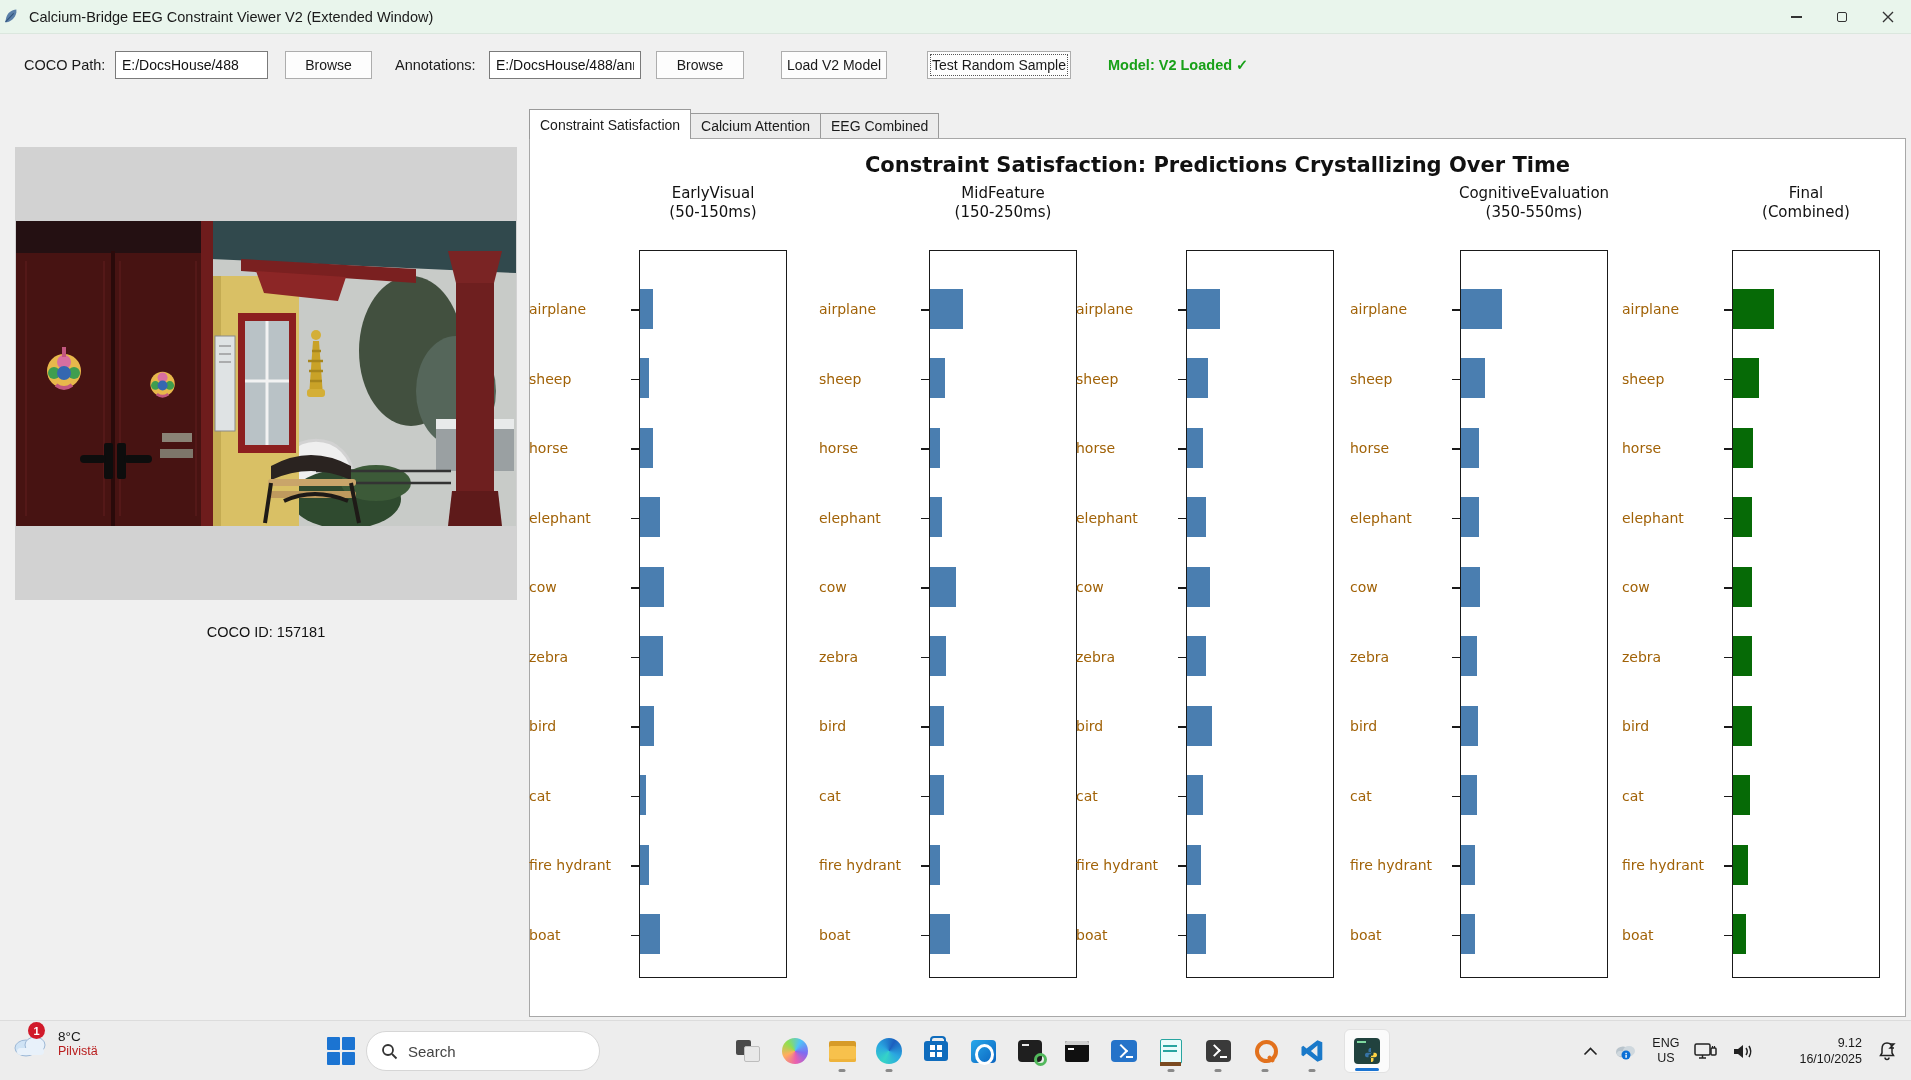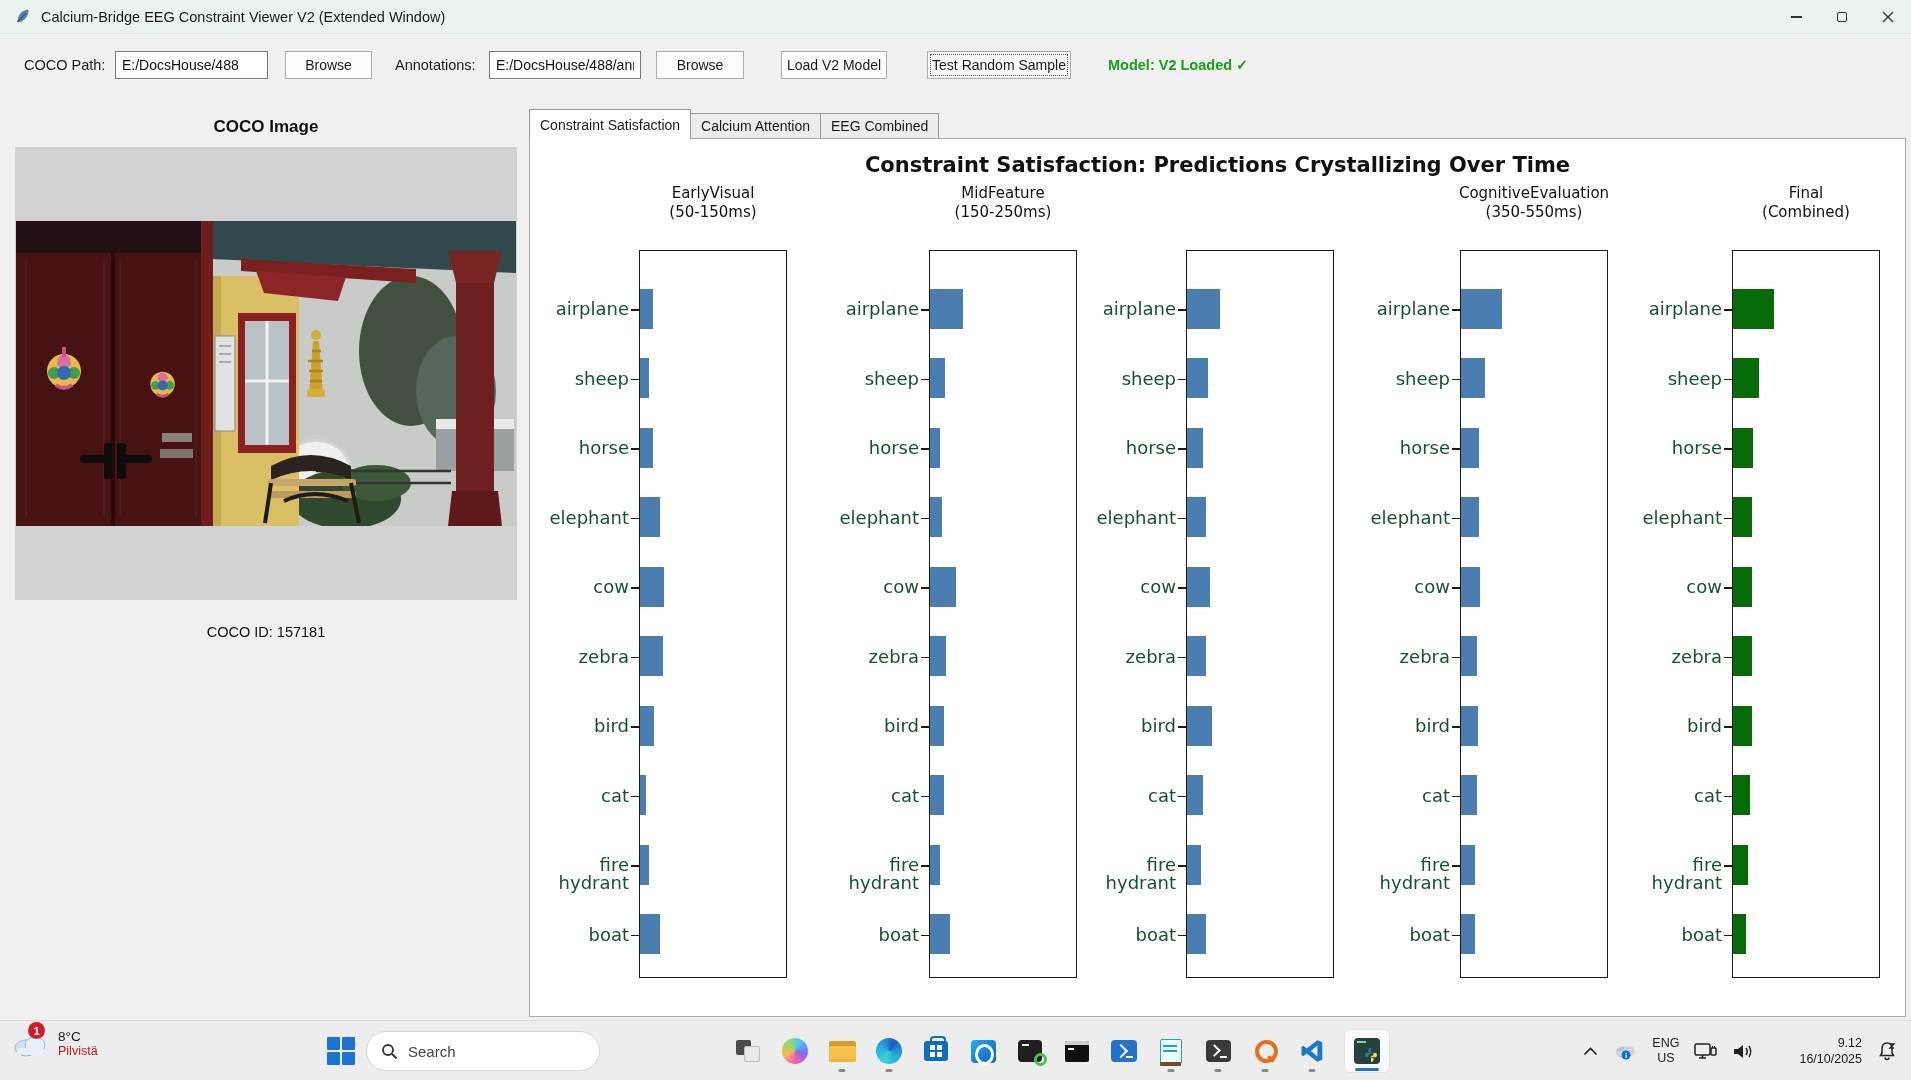--- a/index.html
+++ b/index.html
@@ -3,21 +3,21 @@
 <meta charset="utf-8">
 <style>
   * { box-sizing: border-box; margin: 0; padding: 0; }
   html,body { width:1911px; height:1080px; overflow:hidden; }
   body { font-family:"Liberation Sans", sans-serif; background:#f0f0f0; position:relative; }
   #screen { position:absolute; inset:0; width:1911px; height:1080px; background:#f0f0f0; }
 
   
   #titlebar { position:absolute; left:0; top:0; width:1911px; height:34px;
               background:#e9f5ec; border-bottom:1px solid #dbe7de;
-              display:flex; align-items:center; gap:10px; padding-left:14px; }
+              display:flex; align-items:center; gap:10px; padding-left:2px; }
   #titlebar .title { font-size:14.5px; color:#1a1a1a; }
   #win-controls { position:absolute; right:0; top:0; height:34px; display:flex; }
   .win-btn { width:46px; height:34px; display:flex; align-items:center; justify-content:center; }
   .glyph-min { width:11px; height:1.5px; background:#333; }
   .glyph-max { width:10px; height:10px; border:1.4px solid #333; border-radius:2px; }
 
   
   #toolbar { position:absolute; left:0; top:34px; width:1911px; height:62px; }
   #toolbar > * { position:absolute; top:50%; transform:translateY(-50%); }
   .tb-label { font-size:14.5px; color:#1a1a1a; }
@@ -49,22 +49,22 @@
             font-size:15px; color:#222; }
   #figure { position:relative; width:100%; height:843px; background:#fff;
             font-family:"DejaVu Sans", sans-serif; }
   #chart-title { position:absolute; top:14px; left:0; width:100%; text-align:center;
                  font-size:21px; font-weight:bold; color:#111; }
   .subplot { position:absolute; top:45px; width:258px; height:800px; }
   .sp-title { position:absolute; top:0; left:54px; width:260px; text-align:center;
               font-size:15px; color:#111; line-height:19px; }
   .sp-frame { position:absolute; left:110px; top:66px; width:148px; height:728px;
               border:1.5px solid #1a1a1a; background:#fff; }
-  .sp-label { position:absolute; left:0; width:100px; text-align:right; font-size:18px;
-              color:#14532d; height:18px; line-height:18px; }
+  .sp-label { position:absolute; left:0; width:100px; text-align:left; font-size:14px;
+              color:#a16207; height:18px; line-height:18px; }
   .sp-tick { position:absolute; left:102px; width:8px; height:1.5px; background:#1a1a1a; }
   .sp-bar { position:absolute; left:0; height:40px; }
 
   
   #taskbar { position:absolute; left:0; top:1020px; width:1911px; height:60px;
              background:#ededed; border-top:1px solid #dcdcdc; }
   #weather { position:absolute; left:10px; top:7px; display:flex; gap:8px; align-items:center; }
   #weather-badge { position:absolute; left:18px; top:-6px; width:17px; height:17px; border-radius:50%;
                    background:#d11a2a; color:#fff; font-size:11px; display:flex; align-items:center;
                    justify-content:center; font-weight:bold; }
@@ -170,21 +170,20 @@
     <input class="tb-input" style="left: 115px; width: 153px;" value="E:/DocsHouse/488">
     <button class="tb-btn" style="left:285px; width:87px">Browse</button>
     <span class="tb-label" style="left:395px">Annotations:</span>
     <input class="tb-input" style="left: 489px; width: 152px;" value="E:/DocsHouse/488/anr">
     <button class="tb-btn" style="left:656px; width:88px">Browse</button>
     <button class="tb-btn" style="left:781px; width:106px">Load V2 Model</button>
     <button class="tb-btn focused" style="left:927px; width:144px">Test Random Sample</button>
     <span id="model-status" style="left:1108px">Model: V2 Loaded ✓</span>
   </div>
 
-  <div id="coco-heading">COCO Image</div>
   <div id="image-panel">
     <svg id="coco-photo" viewBox="0 0 500 305" preserveAspectRatio="none">
       <rect x="0" y="0" width="500" height="305" fill="#c8cbc8"></rect>
 
       <ellipse cx="395" cy="130" rx="52" ry="75" fill="#42503f"></ellipse>
       <ellipse cx="440" cy="170" rx="40" ry="55" fill="#55665a"></ellipse>
       <rect x="420" y="205" width="78" height="45" fill="#9aa0a2"></rect>
       <rect x="420" y="198" width="78" height="10" fill="#e8eaea"></rect>
       <rect x="470" y="150" width="3" height="60" fill="#6a6a6a"></rect>
 

